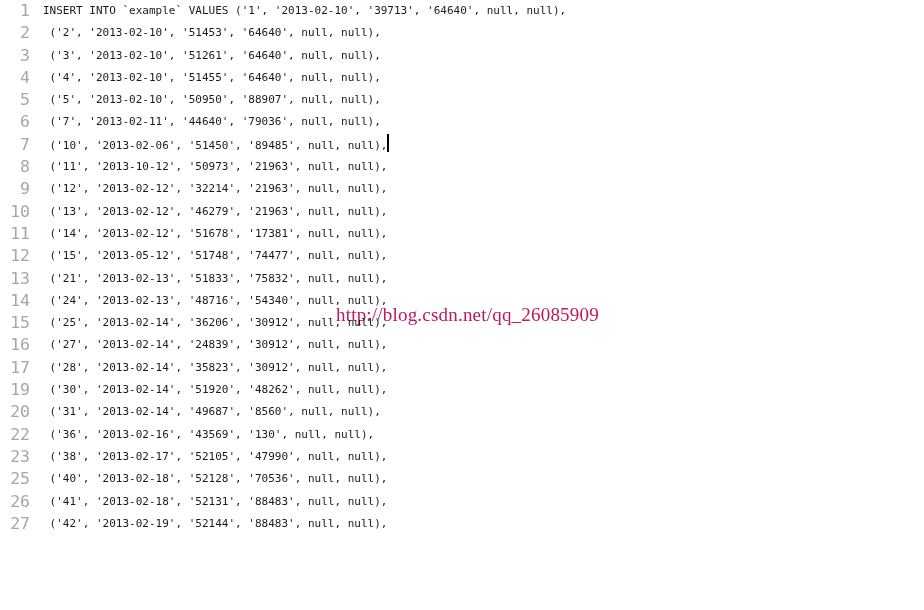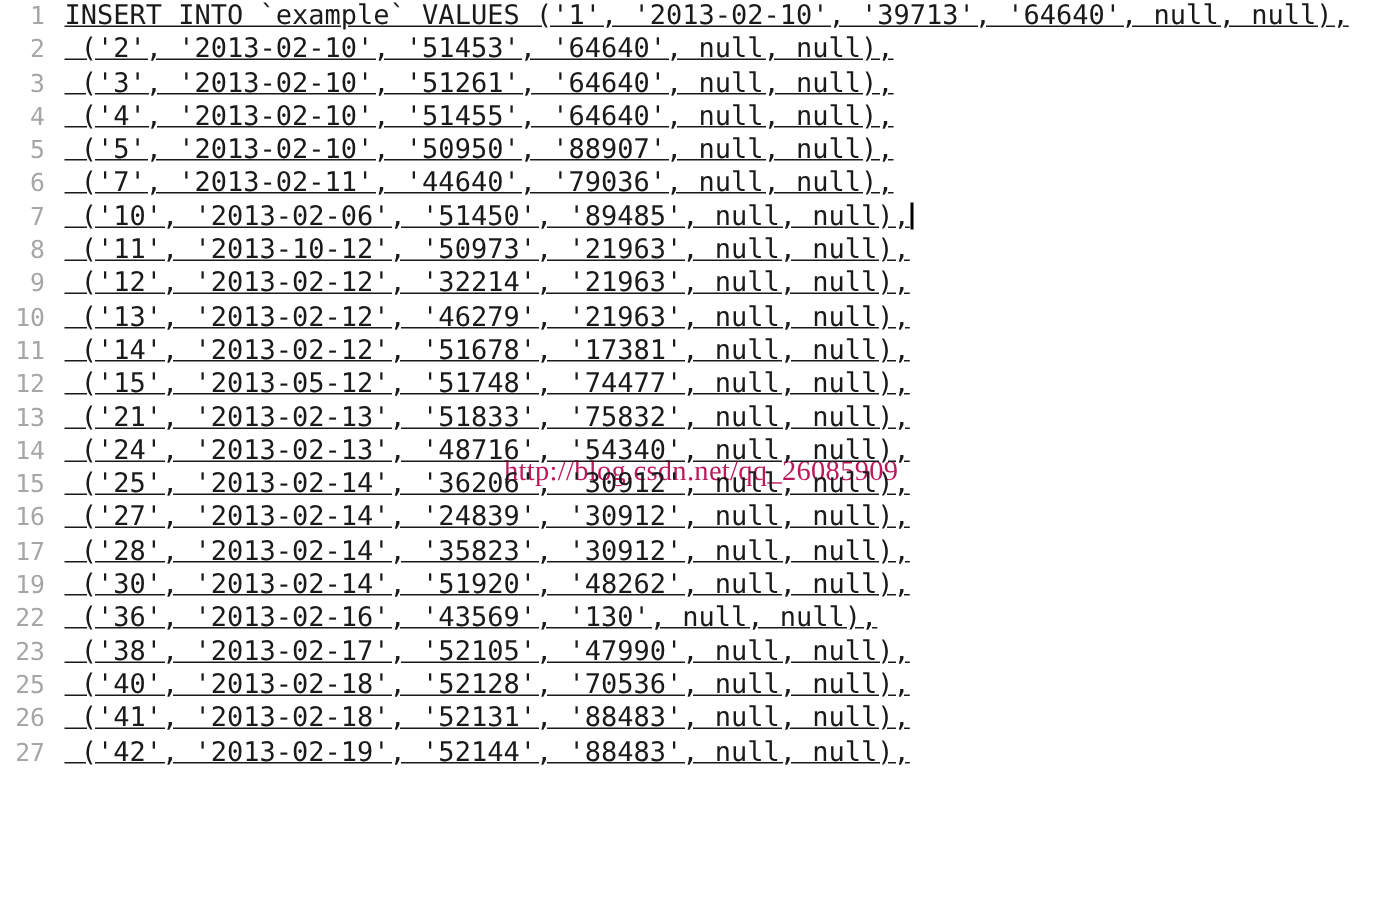--- a/index.html
+++ b/index.html
@@ -53,25 +53,24 @@
     font-size: 16.5px;
     line-height: 22.3px;
     user-select: none;
     background: transparent;
   }
   .line-content {
     flex: 1 1 auto;
     padding-left: 13px;
     color: #1a1a1a;
     font-family: "DejaVu Sans Mono", monospace;
-    font-size: 18px;
+    font-size: 11px;
     line-height: 22.3px;
     white-space: pre;
     position: relative;
-    text-decoration: underline;
   }
   .caret {
     display: inline-block;
     width: 2px;
     height: 18px;
     background: #000000;
     vertical-align: -3px;
     margin-left: 0px;
   }
 </style>
@@ -94,20 +93,21 @@
       <div class="code-line"><div class="gutter">9</div><div class="line-content"><span> ('12', '2013-02-12', '32214', '21963', null, null),</span></div></div>
       <div class="code-line"><div class="gutter">10</div><div class="line-content"><span> ('13', '2013-02-12', '46279', '21963', null, null),</span></div></div>
       <div class="code-line"><div class="gutter">11</div><div class="line-content"><span> ('14', '2013-02-12', '51678', '17381', null, null),</span></div></div>
       <div class="code-line"><div class="gutter">12</div><div class="line-content"><span> ('15', '2013-05-12', '51748', '74477', null, null),</span></div></div>
       <div class="code-line"><div class="gutter">13</div><div class="line-content"><span> ('21', '2013-02-13', '51833', '75832', null, null),</span></div></div>
       <div class="code-line"><div class="gutter">14</div><div class="line-content"><span> ('24', '2013-02-13', '48716', '54340', null, null),</span></div></div>
       <div class="code-line"><div class="gutter">15</div><div class="line-content"><span> ('25', '2013-02-14', '36206', '30912', null, null),</span></div></div>
       <div class="code-line"><div class="gutter">16</div><div class="line-content"><span> ('27', '2013-02-14', '24839', '30912', null, null),</span></div></div>
       <div class="code-line"><div class="gutter">17</div><div class="line-content"><span> ('28', '2013-02-14', '35823', '30912', null, null),</span></div></div>
       <div class="code-line"><div class="gutter">19</div><div class="line-content"><span> ('30', '2013-02-14', '51920', '48262', null, null),</span></div></div>
+      <div class="code-line"><div class="gutter">20</div><div class="line-content"><span> ('31', '2013-02-14', '49687', '8560', null, null),</span></div></div>
       <div class="code-line"><div class="gutter">22</div><div class="line-content"><span> ('36', '2013-02-16', '43569', '130', null, null),</span></div></div>
       <div class="code-line"><div class="gutter">23</div><div class="line-content"><span> ('38', '2013-02-17', '52105', '47990', null, null),</span></div></div>
       <div class="code-line"><div class="gutter">25</div><div class="line-content"><span> ('40', '2013-02-18', '52128', '70536', null, null),</span></div></div>
       <div class="code-line"><div class="gutter">26</div><div class="line-content"><span> ('41', '2013-02-18', '52131', '88483', null, null),</span></div></div>
       <div class="code-line"><div class="gutter">27</div><div class="line-content"><span> ('42', '2013-02-19', '52144', '88483', null, null),</span></div></div>
     </div>
 
 </div>
 
 </body></html>

